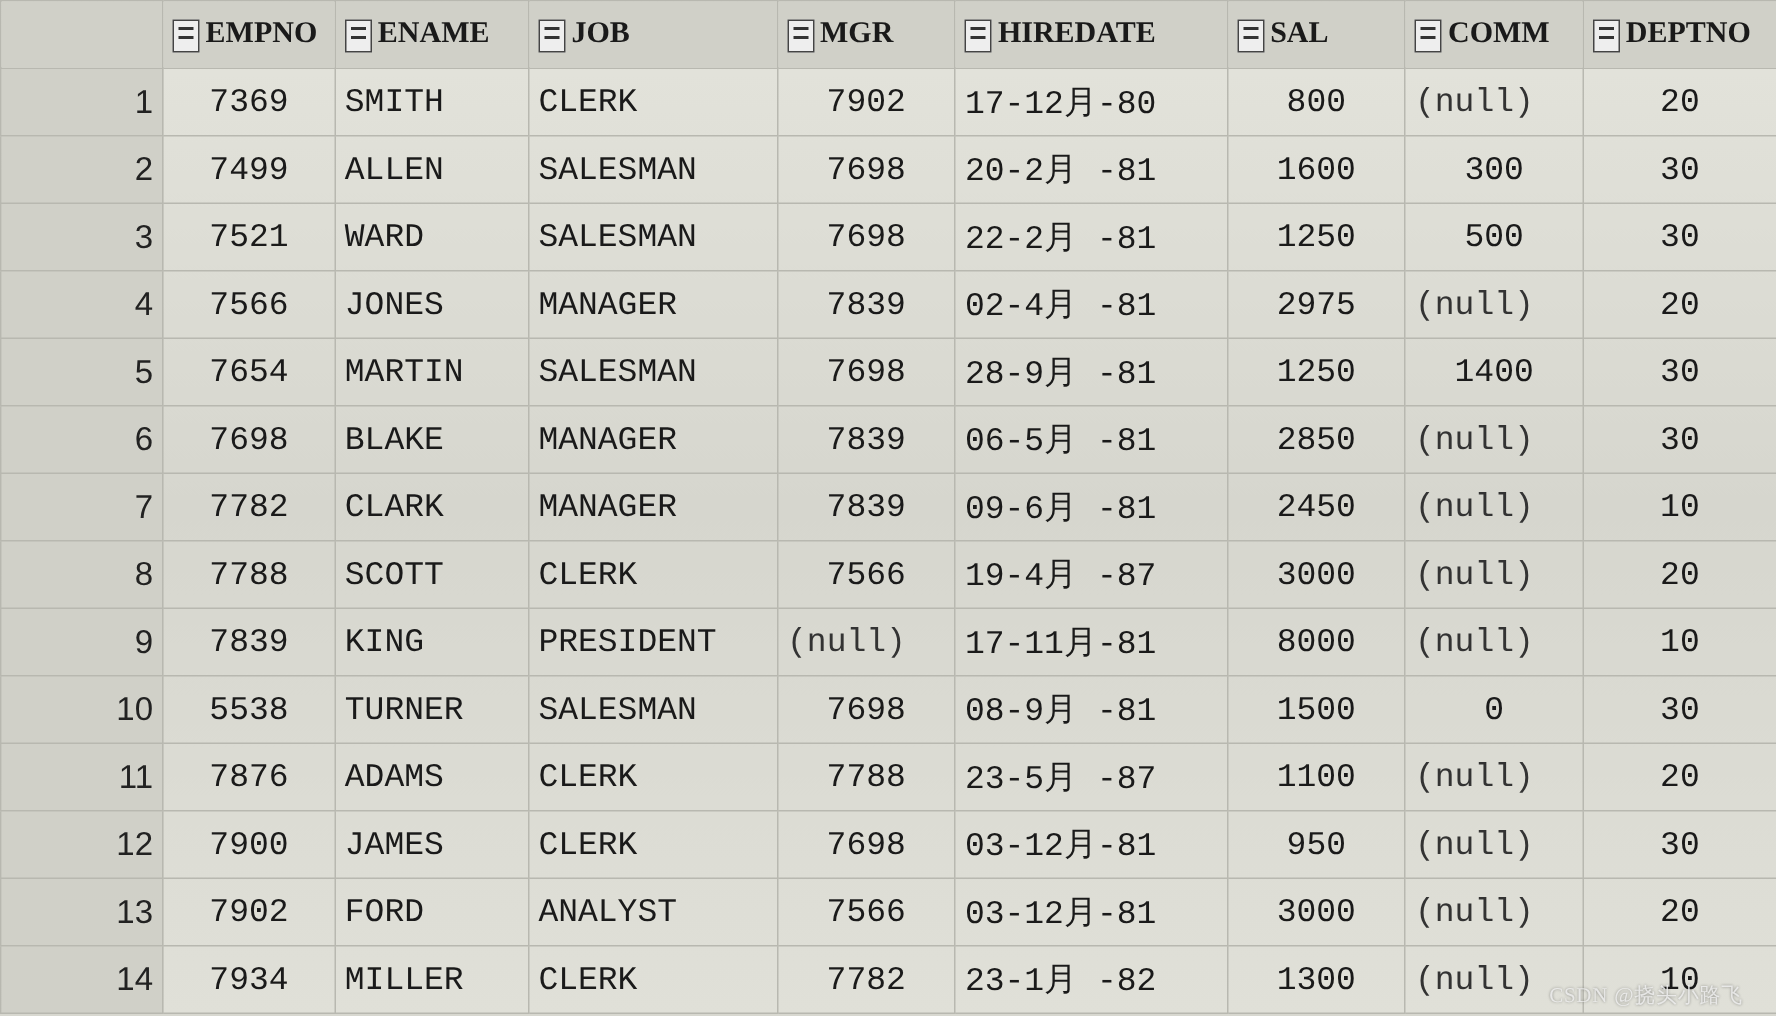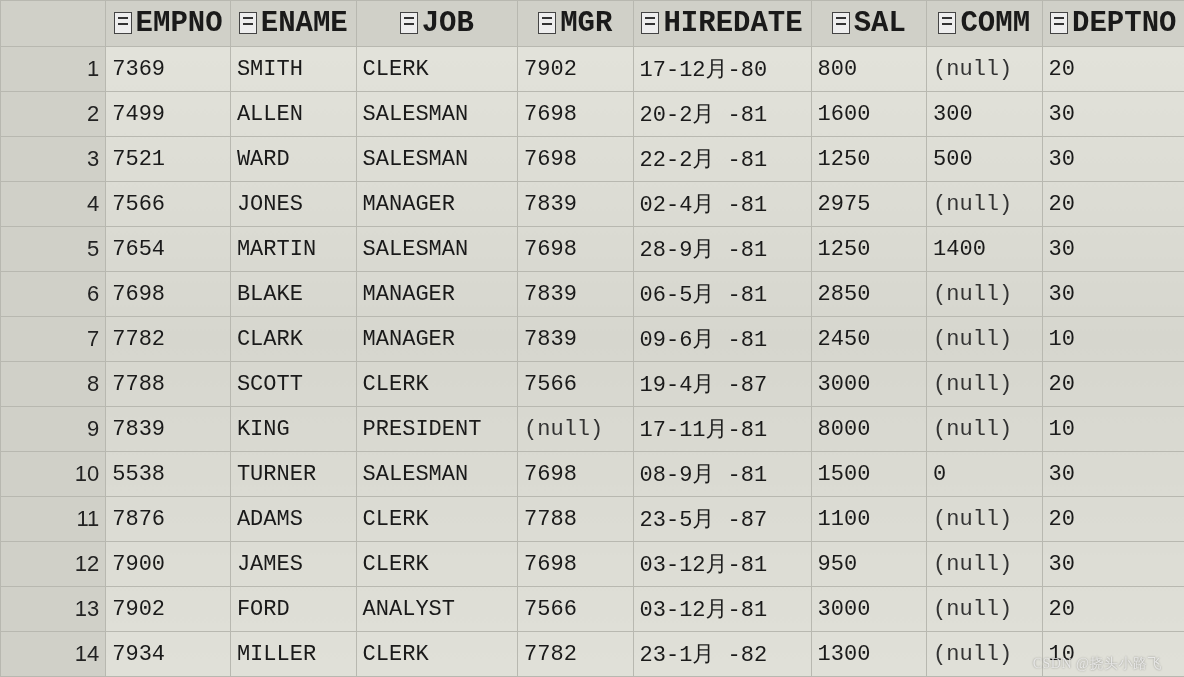--- a/index.html
+++ b/index.html
@@ -26,24 +26,24 @@
     display: table-cell;
     border: 1px solid #b8b8b0;
     padding: 6px 6px;
     white-space: nowrap;
     vertical-align: middle;
     height: 32px;
   }
   .hcell {
     background: #d0d0c8;
     font-weight: bold;
-    text-align: center;
+    text-align: left;
     position: relative;
-    font-family: Liberation Mono, monospace;
-    font-size: 29px;
+    font-family: Liberation Serif, serif;
+    font-size: 20px;
   }
   .hcell .icon {
     display: inline-block;
     width: 16px;
     height: 20px;
     border: 1px solid #444;
     background: #eee;
     vertical-align: middle;
     margin-right: 4px;
     position: relative;
@@ -60,21 +60,21 @@
   .hcell .icon::before { top: 4px; }
   .hcell .icon::after { top: 10px; }
   .rownum {
     background: #d0d0c8;
     text-align: right;
     width: 90px;
     font-family: Arial, sans-serif;
     font-size: 22px;
     color: #222;
   }
-  .cell.num { text-align: left; }
+  .cell.num { text-align: center; }
   .cell.txt { text-align: left; }
   .cell.null { text-align: left; color:#333;}
   
   .col-empno  { width: 90px; }
   .col-ename  { width: 110px; margin-left: 20px; }
   .col-job    { width: 145px; margin-top: 46px; }
   .col-mgr    { width: 100px; }
   .col-hiredate { width: 160px; }
   .col-sal    { width: 100px; }
   .col-comm   { width: 100px; margin-left: 48px; }

